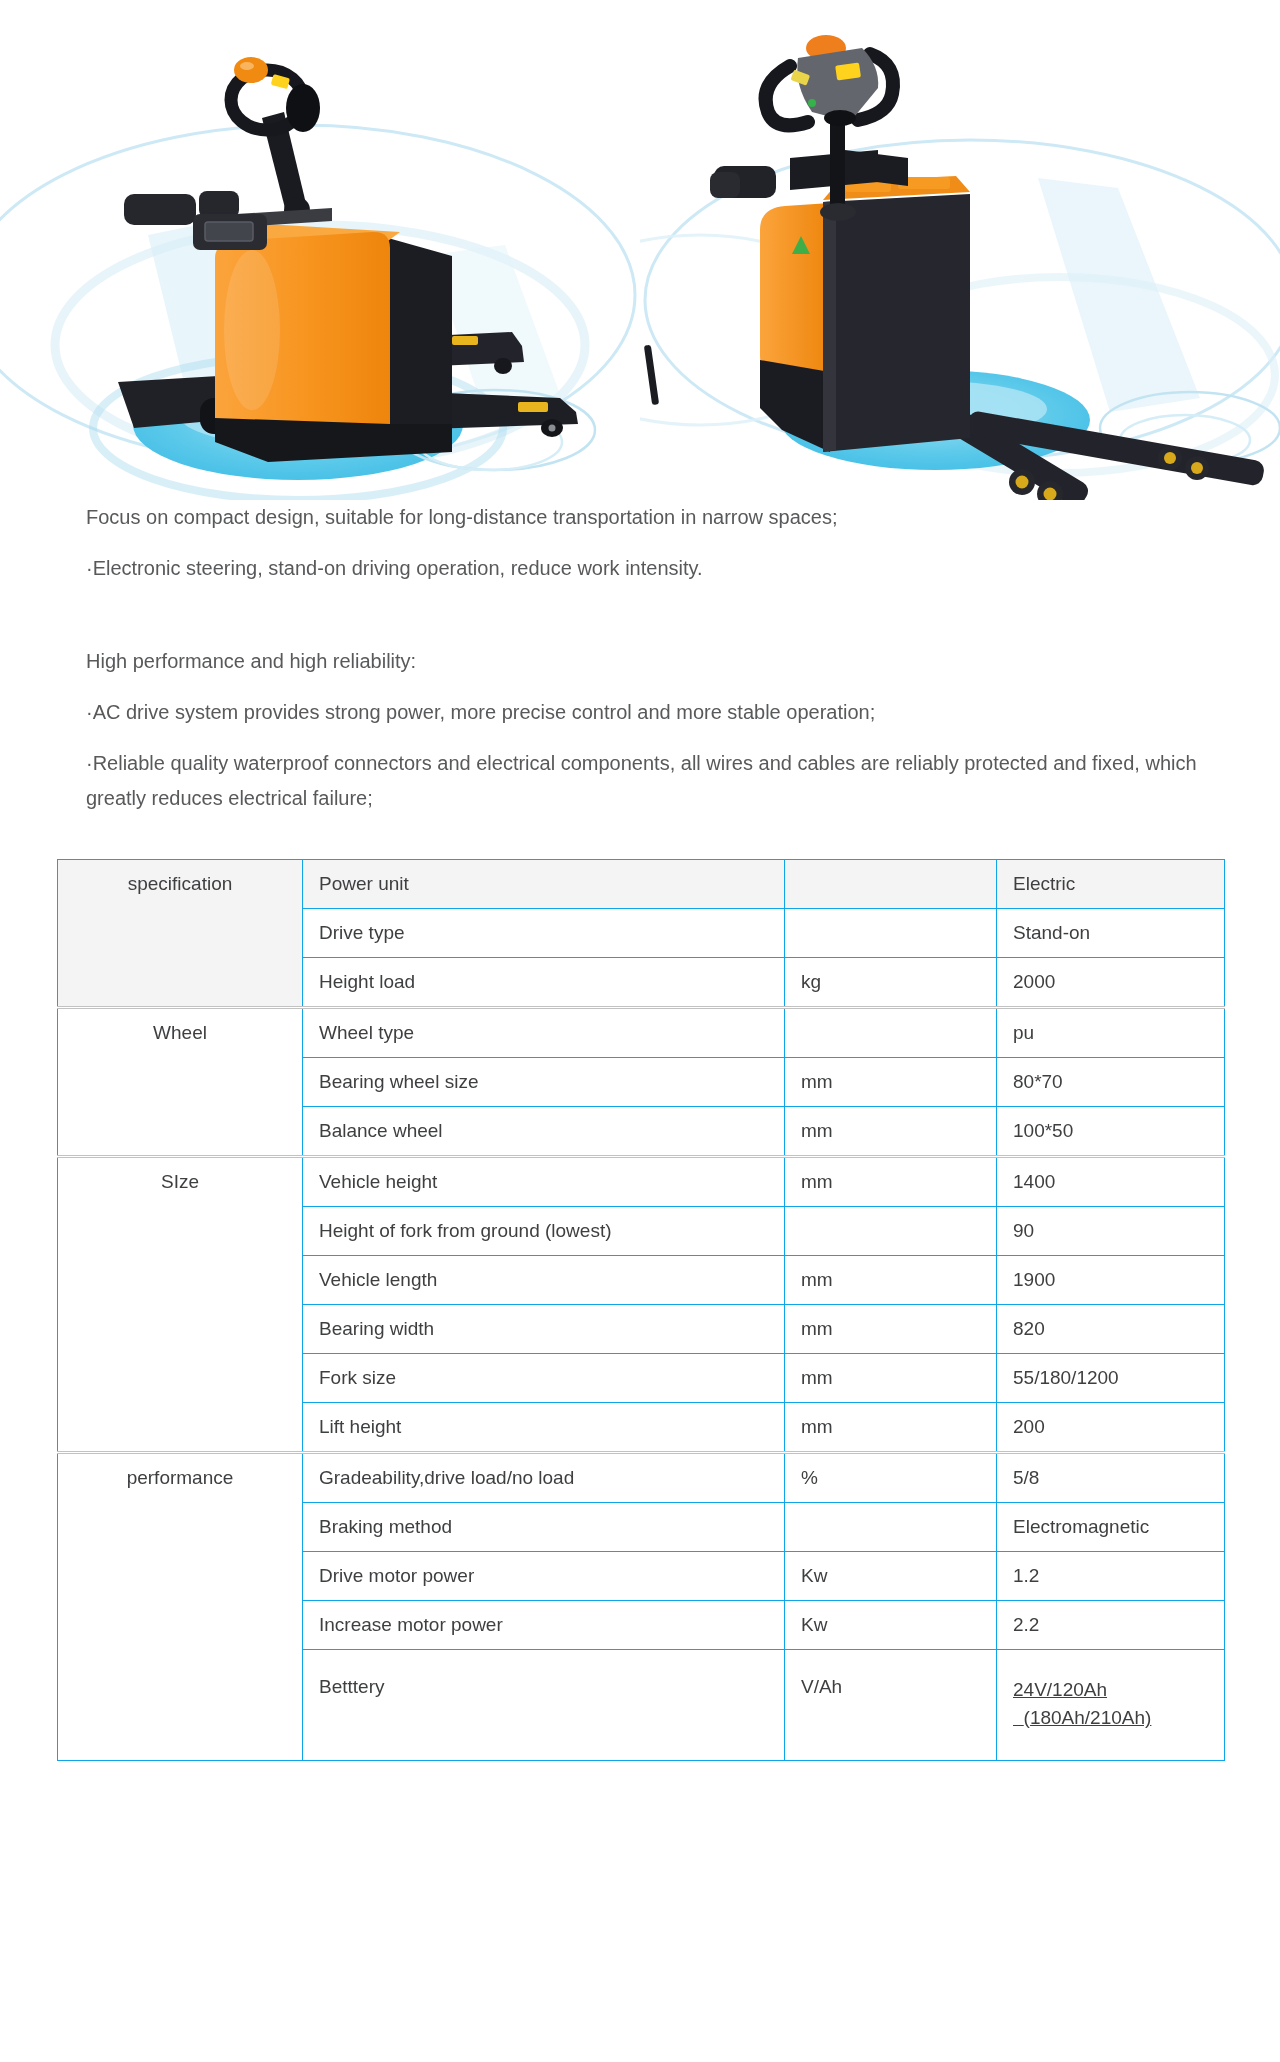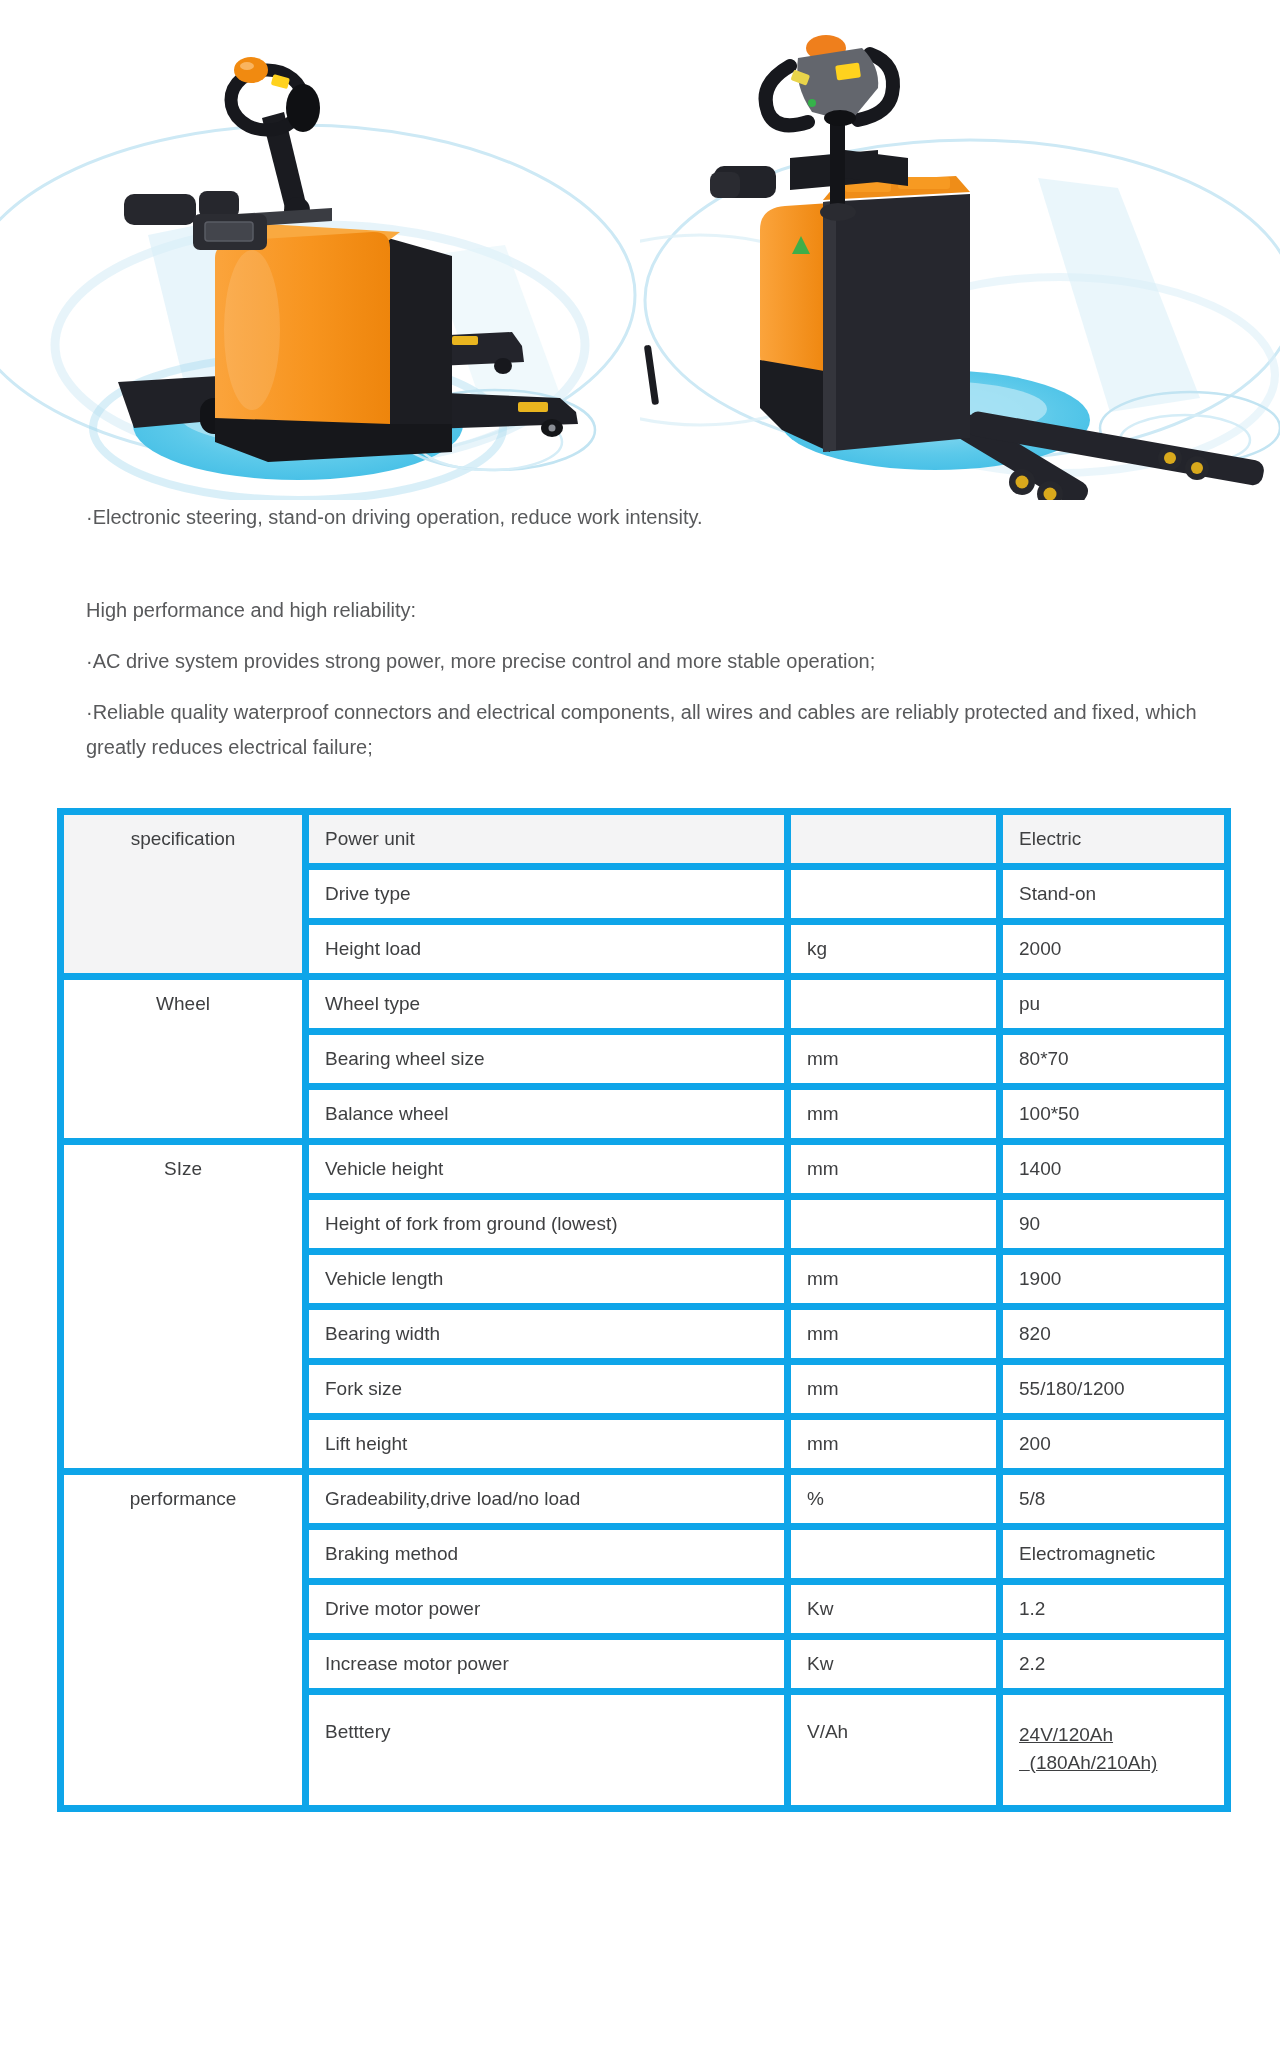--- a/index.html
+++ b/index.html
@@ -13,21 +13,21 @@
   .hero svg{display:block;flex:0 0 640px;}
   .description{margin:0 0 0 86px;max-width:1120px;color:#58595b;font-size:20px;}
   .para{margin:0 0 16px 0;line-height:35px;}
   .para.gap-before{margin-top:58px;}
   table.spec{
     border-collapse:collapse;table-layout:fixed;
     margin:43px 0 0 57px;width:1167px;
     font-size:19px;color:#3e3f41;
   }
   table.spec td{
-    border:7px solid #0ea5e9;height:48px;padding:0 16px;
+    border:1px solid #0ea5e9;height:48px;padding:0 16px;
     vertical-align:middle;overflow:hidden;white-space:nowrap;
   }
   table.spec td.group{
     text-align:center;vertical-align:top;padding-top:13px;
     white-space:normal;
   }
   table.spec tbody.gsep tr:first-child td{border-top:3px double #c2c2c2;}
   table.spec tbody:first-of-type tr:first-child td{background:#f4f4f5;}
   table.spec tr.tall td{height:84px;vertical-align:top;padding-top:26px;}
   table.spec td.multiline{white-space:pre-wrap;line-height:28px;text-decoration:underline;}
@@ -151,20 +151,21 @@
     <path d="M230,54 Q258,64 252,94 Q248,114 218,120" fill="none" stroke="#17181D" stroke-width="14" stroke-linecap="round"></path>
     <path d="M158,58 L222,48 Q240,66 238,88 L210,122 L172,112 Q154,86 158,58 Z" fill="#63666D"></path>
     <rect x="196" y="64" width="24" height="15" rx="2" fill="#FFD21E" transform="rotate(-8 208 71)"></rect>
     <rect x="152" y="72" width="17" height="11" rx="2" fill="#E9D44A" transform="rotate(20 160 77)"></rect>
     <circle cx="172" cy="103" r="4" fill="#35B24A"></circle>
     <ellipse cx="200" cy="118" rx="16" ry="8" fill="#101114"></ellipse>
   </svg>
 </div>
 
 <div class="description">
+    <p class="para">Focus on compact design, suitable for long-distance transportation in narrow spaces;</p>
     <p class="para">·Electronic steering, stand-on driving operation, reduce work intensity.</p>
     <p class="para gap-before">High performance and high reliability:</p>
     <p class="para">·AC drive system provides strong power, more precise control and more stable operation;</p>
     <p class="para">·Reliable quality waterproof connectors and electrical components, all wires and cables are reliably protected and fixed, which greatly reduces electrical failure;</p>
   </div>
 
 <table class="spec">
   <colgroup>
     <col style="width:245px">
       <col style="width:482px">

